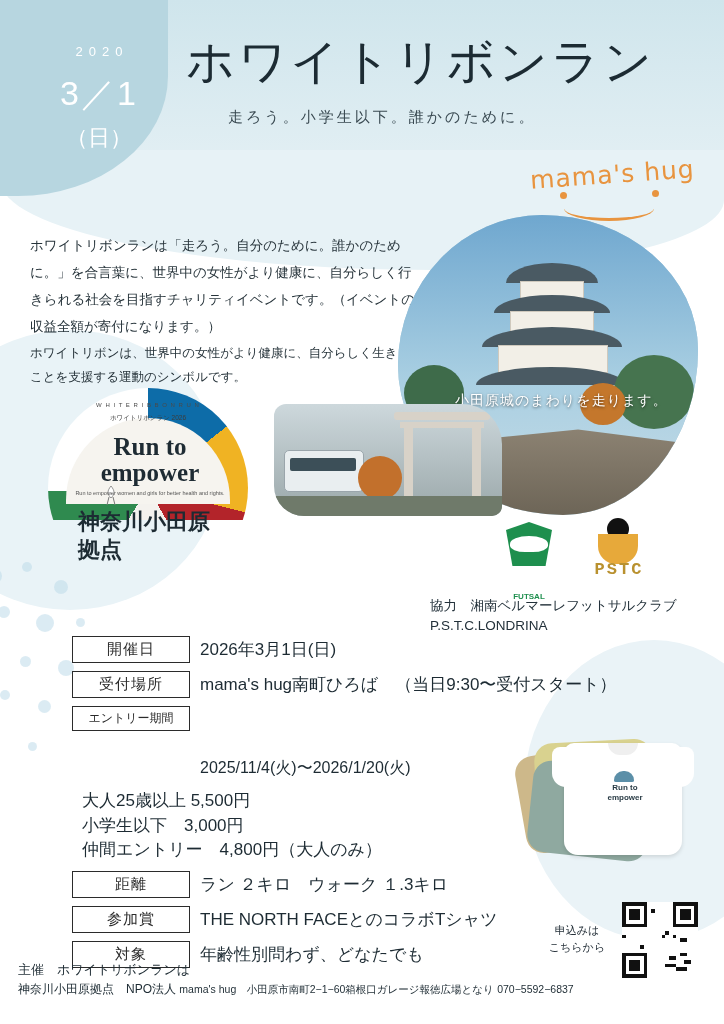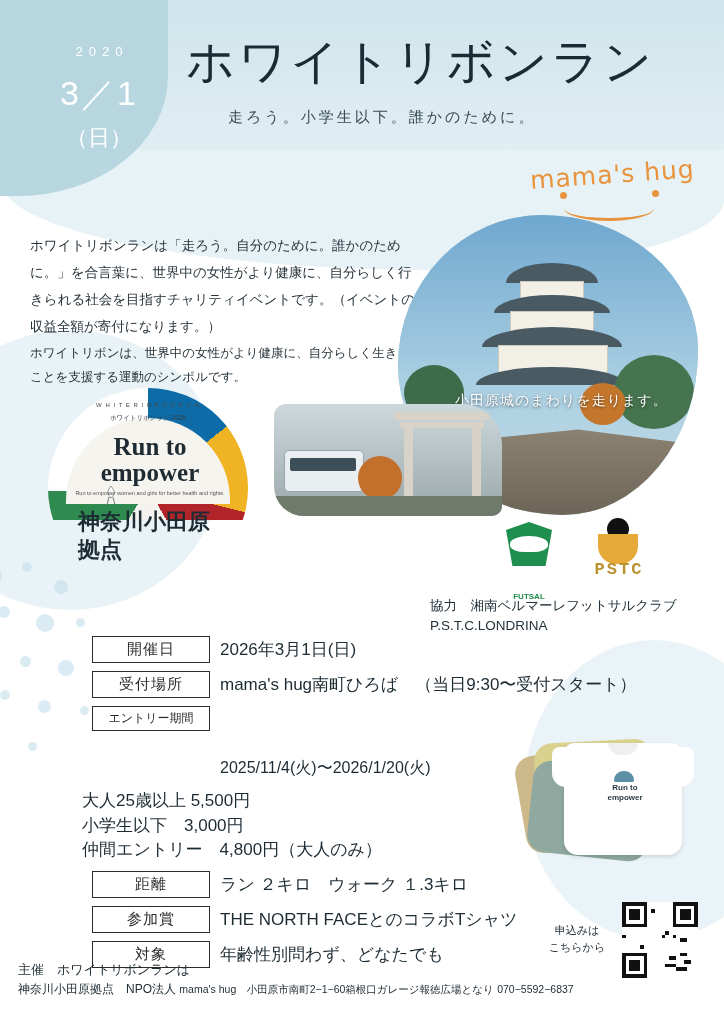--- a/index.html
+++ b/index.html
@@ -163,21 +163,21 @@
 
   .sponsor-text{
     position:absolute;left:430px;top:596px;font-size:13.5px;line-height:1.45;color:#23313a;
   }
 
   
   .table{position:absolute;left:72px;top:636px;width:600px;}
   .row{display:flex;align-items:flex-start;margin-bottom:8px;}
   .row-label{
     width:116px;flex:0 0 116px;border:1px solid #2b2b2b;background:#ffffff;
-    text-align:center;font-size:15px;padding:3px 0;letter-spacing:1px;margin-left:20px;
+    text-align:center;font-size:15px;padding:3px 0;letter-spacing:1px;
   }
   .row-label.small{font-size:12px;letter-spacing:0;}
   .row-value{
     margin-left:10px;font-size:17px;line-height:1.45;padding-top:2px;color:#1d2b33;
   }
   .row-value .line{display:block;}
   .row-value.small{font-size:16px;margin-top:48px;}
 
   
   .shirt-wrap{position:absolute;left:520px;top:735px;width:175px;height:135px;}

